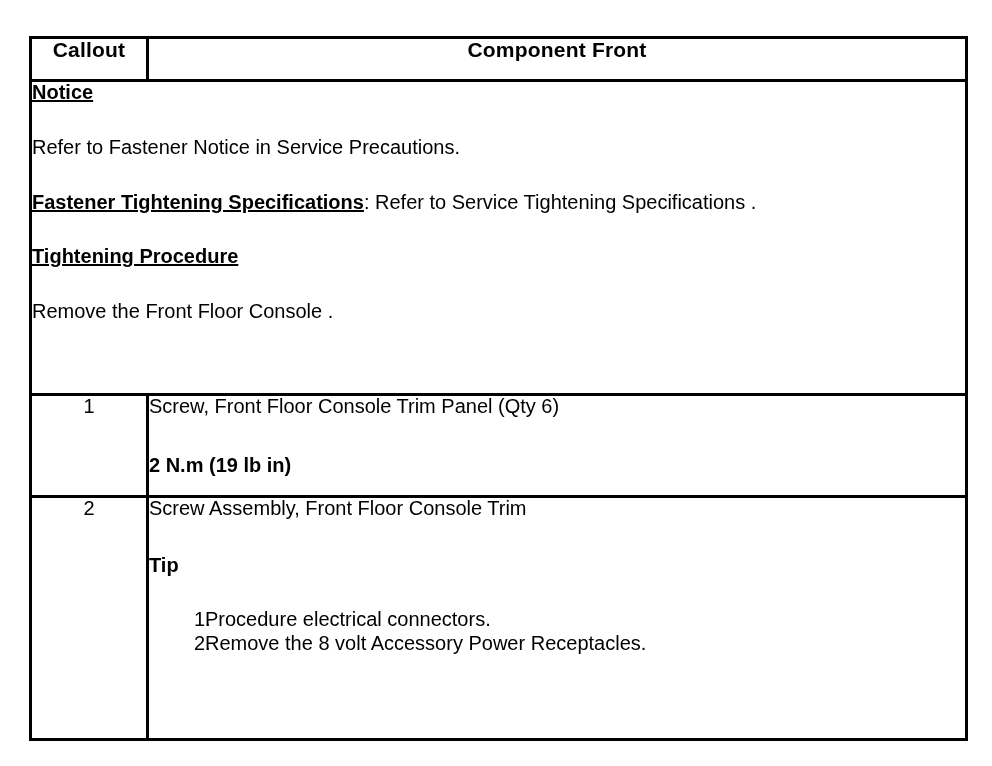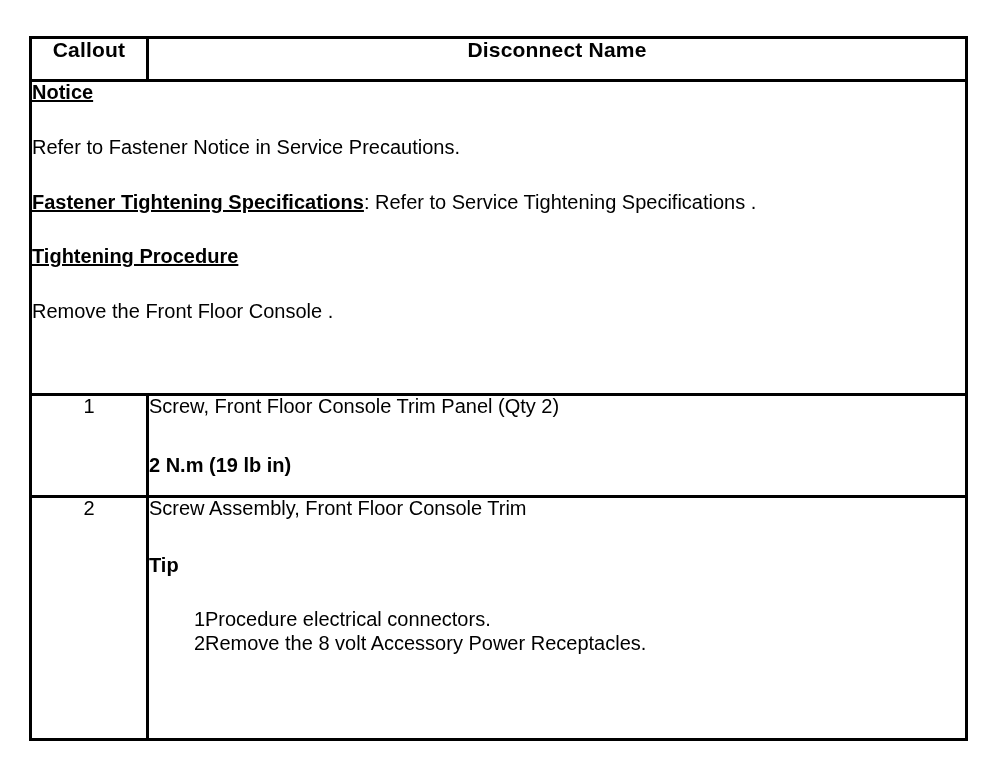--- a/index.html
+++ b/index.html
@@ -121,21 +121,21 @@
 
   <table class="proc-table">
     <colgroup>
       <col class="callout-col">
       <col class="name-col">
     </colgroup>
 
     <thead>
       <tr>
         <th class="hdr">Callout</th>
-        <th class="hdr">Disconnect Name</th>
+        <th class="hdr">Component Front</th>
       </tr>
     </thead>
 
     <tbody>
 
       <tr>
         <td class="notice-cell" colspan="2">
           <div class="ln b">Notice</div>
           <div class="gap-lg"></div>
           <div class="ln">Refer to Fastener Notice in Service Precautions.</div>
@@ -144,21 +144,21 @@
           <div class="gap-lg"></div>
           <div class="ln b">Tightening Procedure</div>
           <div class="gap-lg"></div>
           <div class="ln">Remove the Front Floor Console .</div>
         </td>
       </tr>
 
       <tr>
         <td class="callout-num row1-cell">1</td>
         <td class="comp-cell row1-cell">
-          <div class="ln">Screw, Front Floor Console Trim Panel (Qty 2)</div>
+          <div class="ln">Screw, Front Floor Console Trim Panel (Qty 6)</div>
           <div class="spec-gap"></div>
           <div class="ln b">2 N.m (19 lb in)</div>
         </td>
       </tr>
 
       <tr>
         <td class="callout-num row2-cell">2</td>
         <td class="comp-cell row2-cell">
           <div class="ln">Screw Assembly, Front Floor Console Trim</div>
           <div class="tip-gap"></div>

